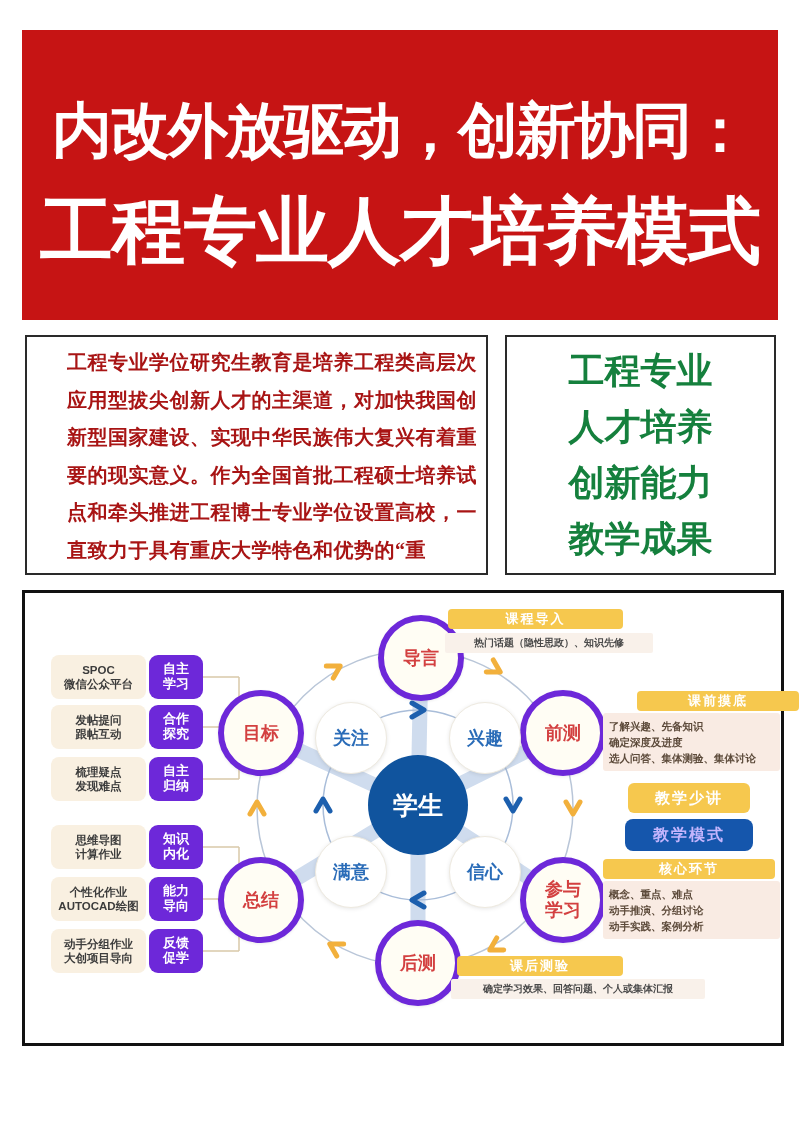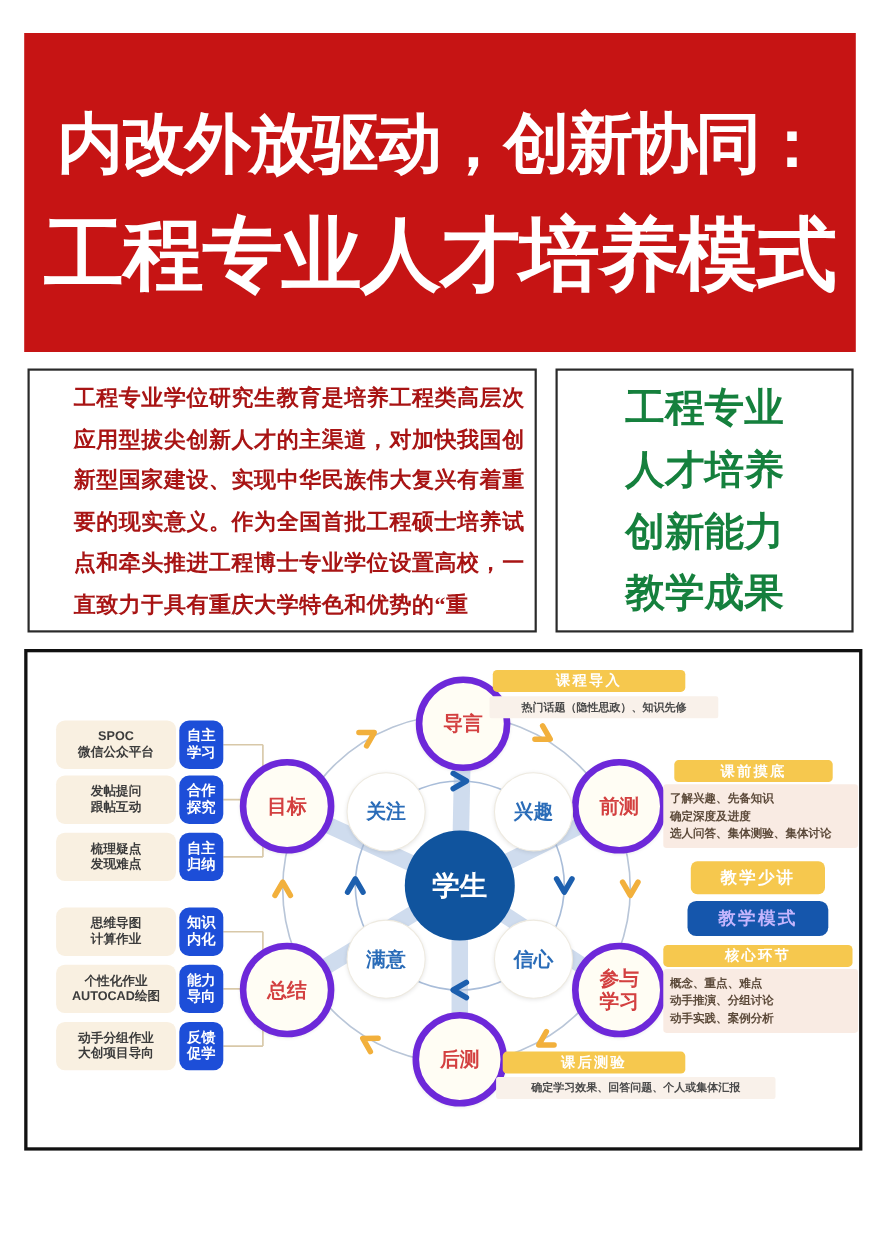--- a/index.html
+++ b/index.html
@@ -24,21 +24,21 @@
   
   .diagram-box{position:absolute;left:22px;top:590px;width:756px;height:450px;border:3px solid #111;
                box-sizing:content-box;background:#fff;}
   .diagram-inner{position:absolute;left:0;top:0;width:756px;height:450px;}
   .diagram-inner svg{position:absolute;left:0;top:0;}
 
   
   .lrow{position:absolute;left:26px;width:152px;height:44px;display:flex;gap:3px;}
   .lrow .pill{flex:1;background:#f9f0e1;border-radius:8px;display:flex;align-items:center;justify-content:center;
               text-align:center;font-size:11.5px;font-weight:bold;color:#3c3c3c;line-height:1.25;white-space:pre-line;}
-  .lrow .tag{width:40px;background:#1d4ed8;border-radius:9px;display:flex;align-items:center;justify-content:center;
+  .lrow .tag{width:54px;background:#6d28d9;border-radius:9px;display:flex;align-items:center;justify-content:center;
              color:#fff;font-size:13px;font-weight:bold;line-height:1.15;text-align:center;white-space:pre-line;}
 
   
   .onode{position:absolute;width:86px;height:86px;border-radius:50%;background:#fffdf4;border:6px solid #6d28d9;
          box-sizing:border-box;display:flex;align-items:center;justify-content:center;color:#d34040;
          font-weight:bold;font-size:18px;text-align:center;white-space:pre-line;line-height:1.15;
          box-shadow:0 1px 3px rgba(0,0,0,0.08);}
   .inode{position:absolute;width:72px;height:72px;border-radius:50%;background:#ffffff;border:1px solid #eeeae0;
          box-sizing:border-box;display:flex;align-items:center;justify-content:center;color:#2a6cb8;
          font-weight:bold;font-size:18px;box-shadow:0 1px 4px rgba(0,0,0,0.10);}
@@ -182,21 +182,21 @@
       <div class="inode" style="left:290px;top:109px">关注</div>
       <div class="inode" style="left:424px;top:109px">兴趣</div>
       <div class="inode" style="left:424px;top:243px">信心</div>
       <div class="inode" style="left:290px;top:243px">满意</div>
 
       <div class="cnode">学生</div>
 
       <div class="bhead" style="left:423px;top:16px;width:175px">课程导入</div>
       <div class="bstrip" style="left:420px;top:40px;width:200px">热门话题（隐性思政）、知识先修</div>
 
-      <div class="bhead" style="left:588px;top:98px;width:144px">课前摸底</div>
+      <div class="bhead" style="left:612px;top:98px;width:162px">课前摸底</div>
       <div class="bpanel" style="left:578px;top:120px;width:165px">
         <div>了解兴趣、先备知识</div>
         <div>确定深度及进度</div>
         <div>选人问答、集体测验、集体讨论</div>
       </div>
 
       <div class="btn-yellow">教学少讲</div>
       <div class="btn-blue">教学模式</div>
 
       <div class="bhead" style="left:578px;top:266px;width:172px">核心环节</div>

